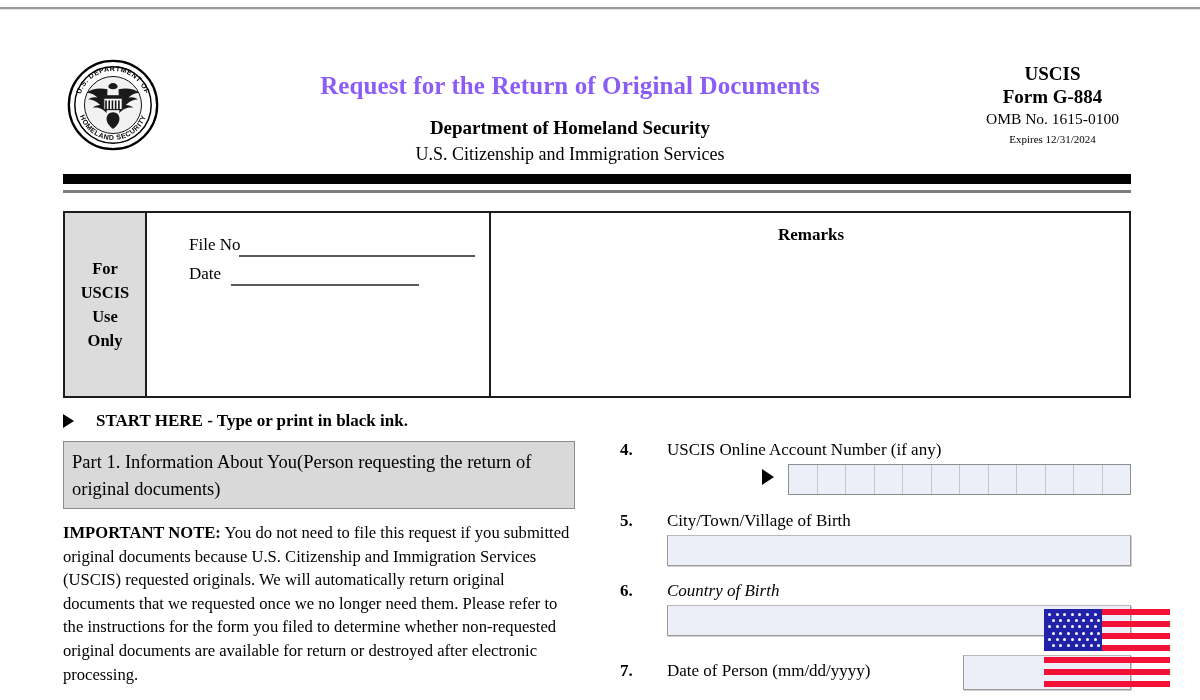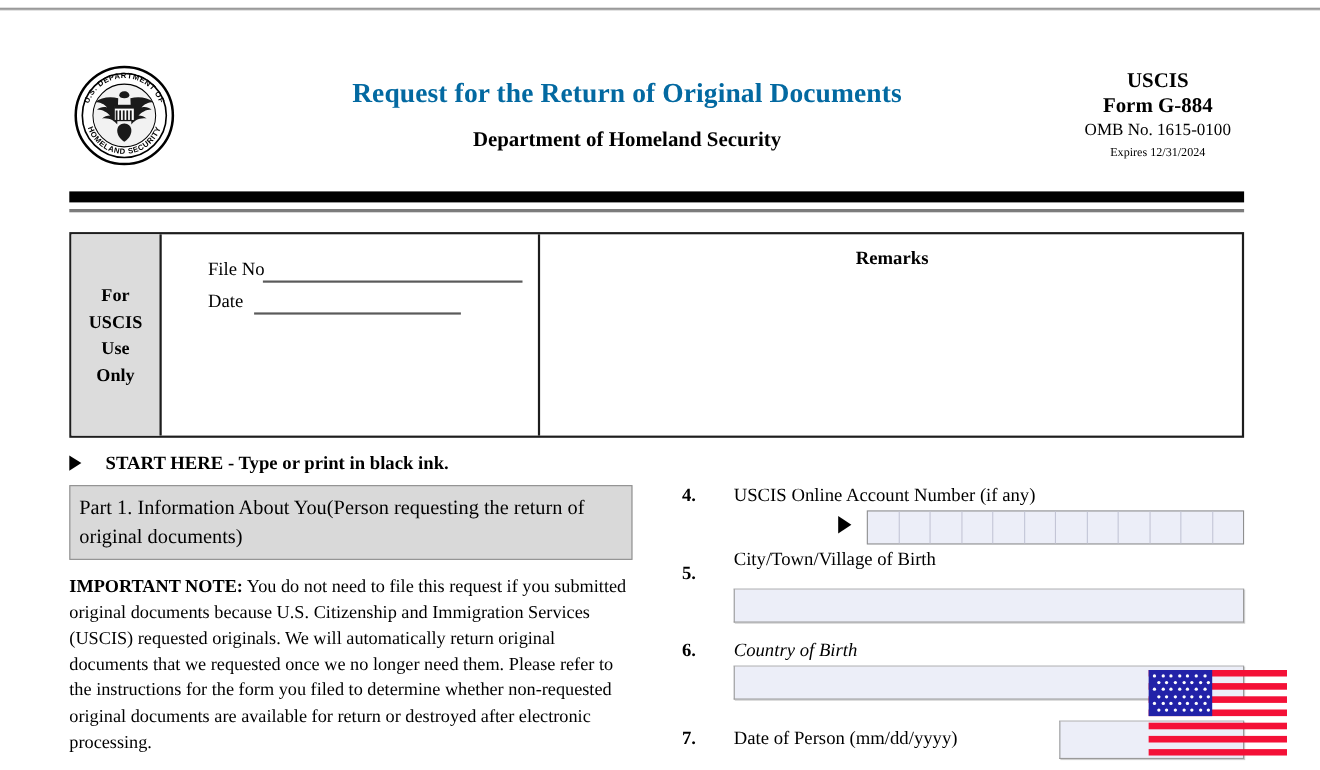--- a/index.html
+++ b/index.html
@@ -31,21 +31,21 @@
   }
 
   
   .seal {
     position: absolute; left: 67px; top: 59px;
     width: 92px; height: 92px;
   }
   .hdr-title {
     position: absolute; left: 180px; top: 72px;
     width: 780px; text-align: center;
-    font-size: 25px; font-weight: bold; color: #0369a1;
+    font-size: 25px; font-weight: bold; color: #8b5cf6;
     letter-spacing: .1px;
   }
   .hdr-sub1 {
     position: absolute; left: 180px; top: 117px;
     width: 780px; text-align: center;
     font-size: 19px; font-weight: bold; color: #000;
   }
   .hdr-sub2 {
     position: absolute; left: 180px; top: 144px;
     width: 780px; text-align: center;
@@ -234,20 +234,21 @@
         <rect x="45" y="45" width="1.8" height="10"></rect>
         <rect x="48.5" y="45" width="1.8" height="10"></rect>
         <rect x="52" y="45" width="1.8" height="10"></rect>
         <rect x="55.5" y="45" width="1.8" height="10"></rect>
       </g>
     </svg>
   </div>
 
   <div class="hdr-title">Request for the Return of Original Documents</div>
   <div class="hdr-sub1">Department of Homeland Security</div>
+  <div class="hdr-sub2">U.S. Citizenship and Immigration Services</div>
 
   <div class="hdr-right">
     <div class="r1">USCIS</div>
     <div class="r2">Form G-884</div>
     <div class="r3">OMB No. 1615-0100</div>
     <div class="r4">Expires 12/31/2024</div>
   </div>
 
   <div class="bar-black"></div>
   <div class="bar-gray"></div>
@@ -300,21 +301,21 @@
       <div class="cell"></div>
       <div class="cell"></div>
       <div class="cell"></div>
       <div class="cell"></div>
       <div class="cell"></div>
       <div class="cell"></div>
       <div class="cell"></div>
     </div>
 
   <div class="fnum" style="left:620px; top:511px;">5.</div>
-  <div class="flabel" style="left:667px; top:499px;">City/Town/Village of Birth</div>
+  <div class="flabel" style="left:667px; top:511px;">City/Town/Village of Birth</div>
   <div class="inputbox" style="left:667px; top:535px; width:464px; height:31px;"></div>
 
   <div class="fnum" style="left:620px; top:581px;">6.</div>
   <div class="flabel" style="left:667px; top:581px;font-style:italic;">Country of Birth</div>
   <div class="inputbox" style="left:667px; top:605px; width:464px; height:31px;"></div>
 
   <div class="fnum" style="left:620px; top:661px;">7.</div>
   <div class="flabel" style="left:667px; top:661px;">Date of Person (mm/dd/yyyy)</div>
   <div class="inputbox" style="left:963px; top:655px; width:168px; height:35px;"></div>
 

